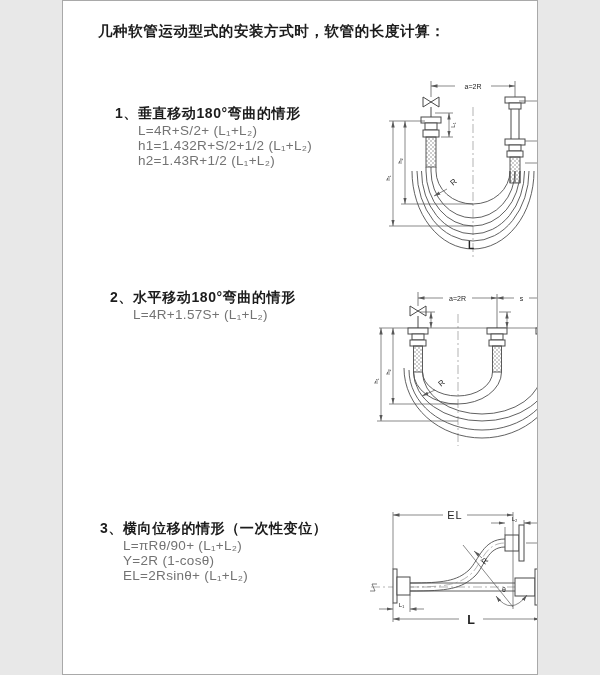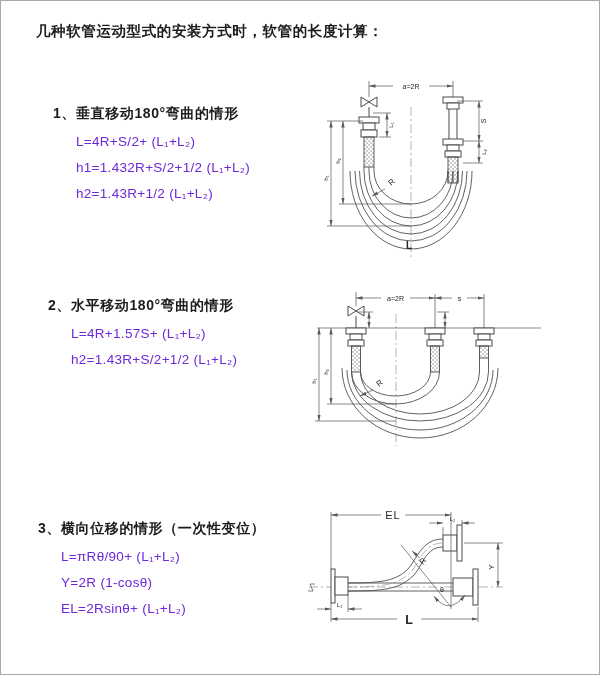--- a/index.html
+++ b/index.html
@@ -1,27 +1,27 @@
 <!DOCTYPE html>
 <html><head>
 <meta charset="utf-8">
 <style>
   html,body{margin:0;padding:0;background:#e8e8e8;}
   .page{
-    position:relative;width:600px;height:675px;margin:0 auto;
+    position:relative;width:476px;height:675px;margin:0 auto;
     background:#ffffff;border:1px solid #a9a9a9;box-sizing:border-box;
     font-family:"Liberation Sans","DejaVu Sans",sans-serif;color:#1c1c1c;overflow:hidden;
   }
   .title{position:absolute;left:35px;top:21px;font-size:14.5px;font-weight:600;letter-spacing:.6px;}
   .section{position:absolute;}
   #s1{left:52px;top:104px}
-  #s2{left:47px;top:296px}
+  #s2{left:47px;top:288px}
   #s3{left:37px;top:519px}
   .heading{font-size:14px;font-weight:600;letter-spacing:.6px;}
-  .formula{font-size:13.5px;margin-top:11px;padding-left:23px;letter-spacing:.3px;color:#6d28d9;}
+  .formula{font-size:13.5px;padding-left:23px;letter-spacing:.3px;color:#737373;}
   svg{position:absolute;}
   #d1{left:310px;top:70px}
   #d2{left:308px;top:283px}
   #d3{left:300px;top:498px}
   .ln{stroke:#4a4a4a;stroke-width:1;fill:none}
   .thin{stroke:#4a4a4a;stroke-width:.7;fill:none}
   .dim{stroke:#585858;stroke-width:.7;fill:none}
   .cl{stroke:#828282;stroke-width:.6;fill:none;stroke-dasharray:9 3 2 3}
   .fl{fill:#ffffff;stroke:#4a4a4a;stroke-width:1}
   .hose{stroke:#4f4f4f;stroke-width:.9;fill:none}
@@ -40,21 +40,20 @@
   <div class="section" id="s1">
     <div class="heading">1、垂直移动180°弯曲的情形</div>
     <div class="formula">L=4R+S/2+ (L₁+L₂)</div>
     <div class="formula">h1=1.432R+S/2+1/2 (L₁+L₂)</div>
     <div class="formula">h2=1.43R+1/2 (L₁+L₂)</div>
   </div>
 
   <div class="section" id="s2">
     <div class="heading">2、水平移动180°弯曲的情形</div>
     <div class="formula">L=4R+1.57S+ (L₁+L₂)</div>
-    <div class="formula">h2=1.43R+S/2+1/2 (L₁+L₂)</div>
   </div>
 
   <div class="section" id="s3">
     <div class="heading">3、横向位移的情形（一次性变位）</div>
     <div class="formula">L=πRθ/90+ (L₁+L₂)</div>
     <div class="formula">Y=2R (1-cosθ)</div>
     <div class="formula">EL=2Rsinθ+ (L₁+L₂)</div>
   </div>
 
   <svg id="d1" width="284" height="198" viewBox="0 0 284 198">

